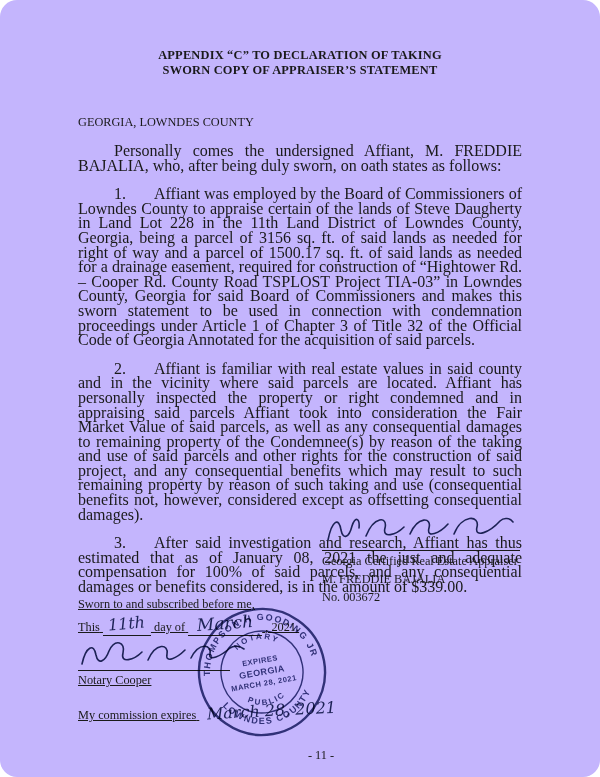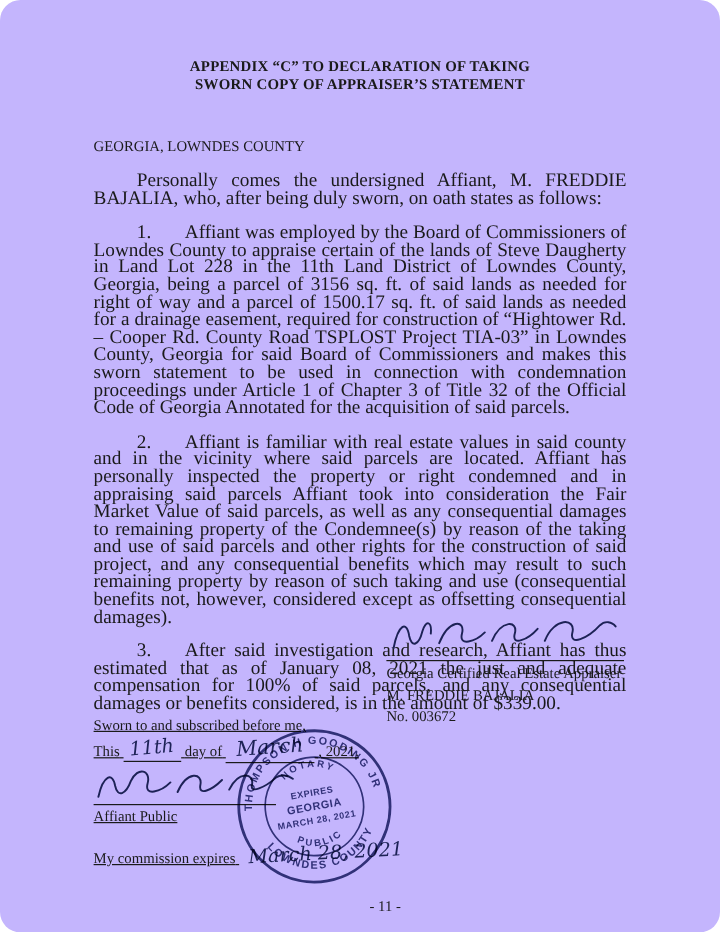--- a/index.html
+++ b/index.html
@@ -90,21 +90,21 @@
       <span class="blank month-blank"><span class="hand month-hand">March</span></span>
       <span>, 2021.</span>
     </div>
 
     <div class="notary-sign">
       <svg width="170" height="36" viewBox="0 0 170 36">
         <path class="ink-path" d="M4,26 C8,8 16,5 18,17 C20,27 27,24 31,13 C37,0 48,4 45,15 C42,26 56,22 64,14 M70,22 C78,4 91,6 89,16 C87,26 99,20 107,12 M113,20 C121,4 134,6 132,16 C130,24 143,18 152,10 C156,7 162,8 166,11"></path>
       </svg>
     </div>
     <div class="notary-line"></div>
-    <div class="notary-label">Affiant Public</div>
+    <div class="notary-label">Notary Cooper</div>
 
     <div class="commission-row">
       <span>My commission expires</span>
       <span class="hand commission-hand">March 28, 2021</span>
     </div>
   </div>
 
   <svg class="seal" viewBox="0 0 150 150">
     <defs>
       <path id="arcTop" d="M 23,75 A 52,52 0 1 1 127,75"></path>

